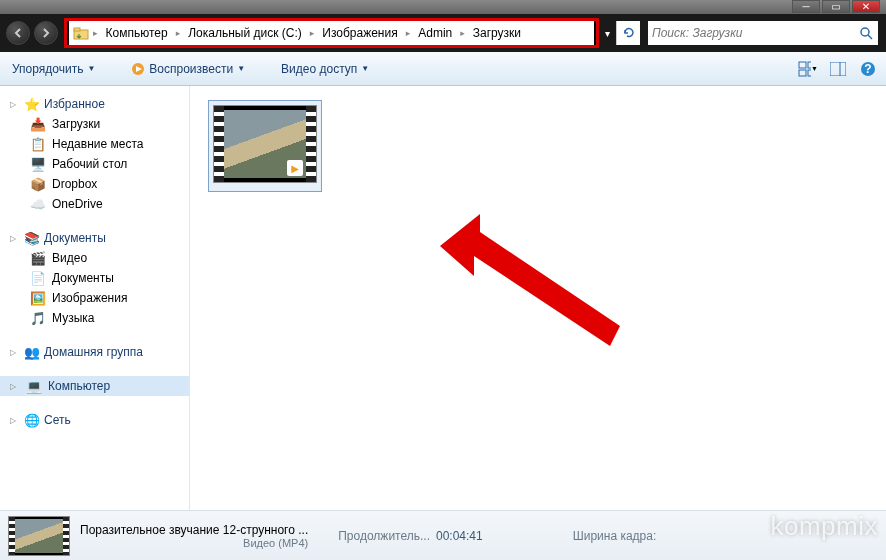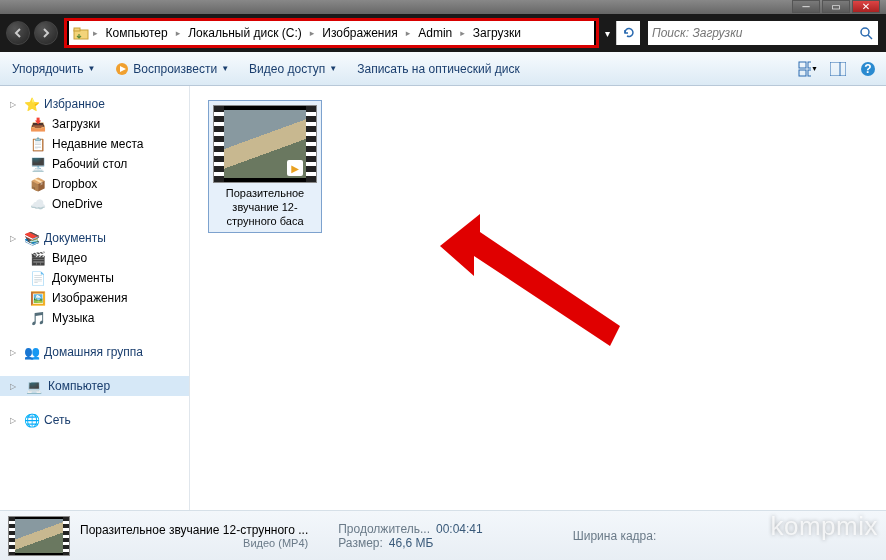--- a/index.html
+++ b/index.html
@@ -20,21 +20,21 @@
     .breadcrumb { flex: 1; height: 24px; background: #fff; margin: 0 2px; display: flex; align-items: center; padding: 0 4px; gap: 2px; }
     .bc-icon { width: 16px; height: 16px; display: inline-flex; align-items: center; justify-content: center; }
     .bc-item { padding: 0 4px; color: #000; cursor: pointer; white-space: nowrap; }
     .bc-sep { color: #888; padding: 0 2px; font-size: 9px; }
     .refreshbox { width: 24px; height: 24px; background: #fff; display: flex; align-items: center; justify-content: center; border-left: 1px solid #ccc; margin: 0 2px; }
     .searchbox { width: 230px; height: 24px; background: #fff; margin: 16px 2px; display: flex; align-items: center; padding: 0 4px; }
     .searchbox input { border: none; outline: none; width: 100%; font-style: italic; color: #888; }
     .searchbox .sicon { width: 16px; color: #06c; }
     
     
-    .toolbar { height: 34px; background: linear-gradient(#f7fbfe, #dceaf5); border-bottom: 1px solid #b8c8d8; display: flex; align-items: center; padding: 0 8px; gap: 12px; }
+    .toolbar { height: 34px; background: linear-gradient(#f7fbfe, #dceaf5); border-bottom: 1px solid #b8c8d8; display: flex; align-items: center; padding: 0 8px; gap: 28px; }
     .tbtn { display: flex; align-items: center; gap: 4px; color: #1a3e6e; cursor: pointer; padding: 2px 4px; }
     .tbtn .dd { font-size: 8px; color: #1a3e6e; }
     .toolbar-right { margin-left: auto; display: flex; align-items: center; gap: 10px; }
     .tricon { width: 20px; height: 20px; display: flex; align-items: center; justify-content: center; }
     
     
     .bodyarea { display: flex; height: 424px; }
     .sidebar { width: 190px; border-right: 1px solid #e0e6ec; padding: 8px 0; overflow: hidden; }
     .sbgroup { margin-bottom: 14px; }
     .sbgh { display: flex; align-items: center; gap: 4px; padding: 2px 10px; color: #1a3e6e; }
@@ -144,23 +144,20 @@
           <path d="M5 4 L11 7 L5 10 Z" fill="#fff"></path>
         </svg>
       </span>
     <span>Воспроизвести</span>
       <span class="dd">▼</span>
   </div>
   <div class="tbtn">
       <span>Видео доступ</span>
       <span class="dd">▼</span>
     </div>
-  <div class="tbtn">
-      <span>Записать на оптический диск</span>
-    </div>
   <div class="toolbar-right">
     <div class="tricon">
         <svg width="18" height="16">
           <rect x="1" y="1" width="7" height="6" fill="none" stroke="#2a6ab0"></rect>
           <rect x="10" y="1" width="7" height="6" fill="none" stroke="#2a6ab0"></rect>
           <rect x="1" y="9" width="7" height="6" fill="none" stroke="#2a6ab0"></rect>
           <rect x="10" y="9" width="7" height="6" fill="none" stroke="#2a6ab0"></rect>
         </svg>
         <span class="dd" style="font-size:7px;">▼</span>
       </div>
@@ -255,21 +252,20 @@
   </div>
 
   <div class="content">
     <div class="fileitem">
       <div class="thumb">
         <div class="strip l"></div>
           <div class="strip r"></div>
           <div class="img"></div>
         <div class="play">▶</div>
       </div>
-      <div class="filelabel">Поразительное звучание 12-струнного баса</div>
     </div>
     <svg class="arrow" width="200" height="170">
       <polygon points="0,40 40,8 40,26 180,120 170,140 34,50 34,70" fill="#e00000"></polygon>
     </svg>
   </div>
 </div>
 
 <div class="statusbar">
   <div class="stthumb">
     <div class="strip l"></div>
@@ -278,24 +274,20 @@
   </div>
   <div class="stinfo">
     <div class="sttitle">Поразительное звучание 12-струнного ...</div>
     <div class="stsub">Видео (MP4)</div>
   </div>
   <div class="stcol">
     <div class="strow">
         <span class="stlab">Продолжитель...</span>
         <span class="stval">00:04:41</span>
       </div>
-    <div class="strow">
-        <span class="stlab">Размер:</span>
-        <span class="stval">46,6 МБ</span>
-      </div>
   </div>
   <div class="stcol" style="margin-left:80px;">
     <div class="strow">
         <span class="stlab">Ширина кадра:</span>
       </div>
   </div>
   <div class="watermark">kompmix</div>
 </div>
 
 </body></html>

